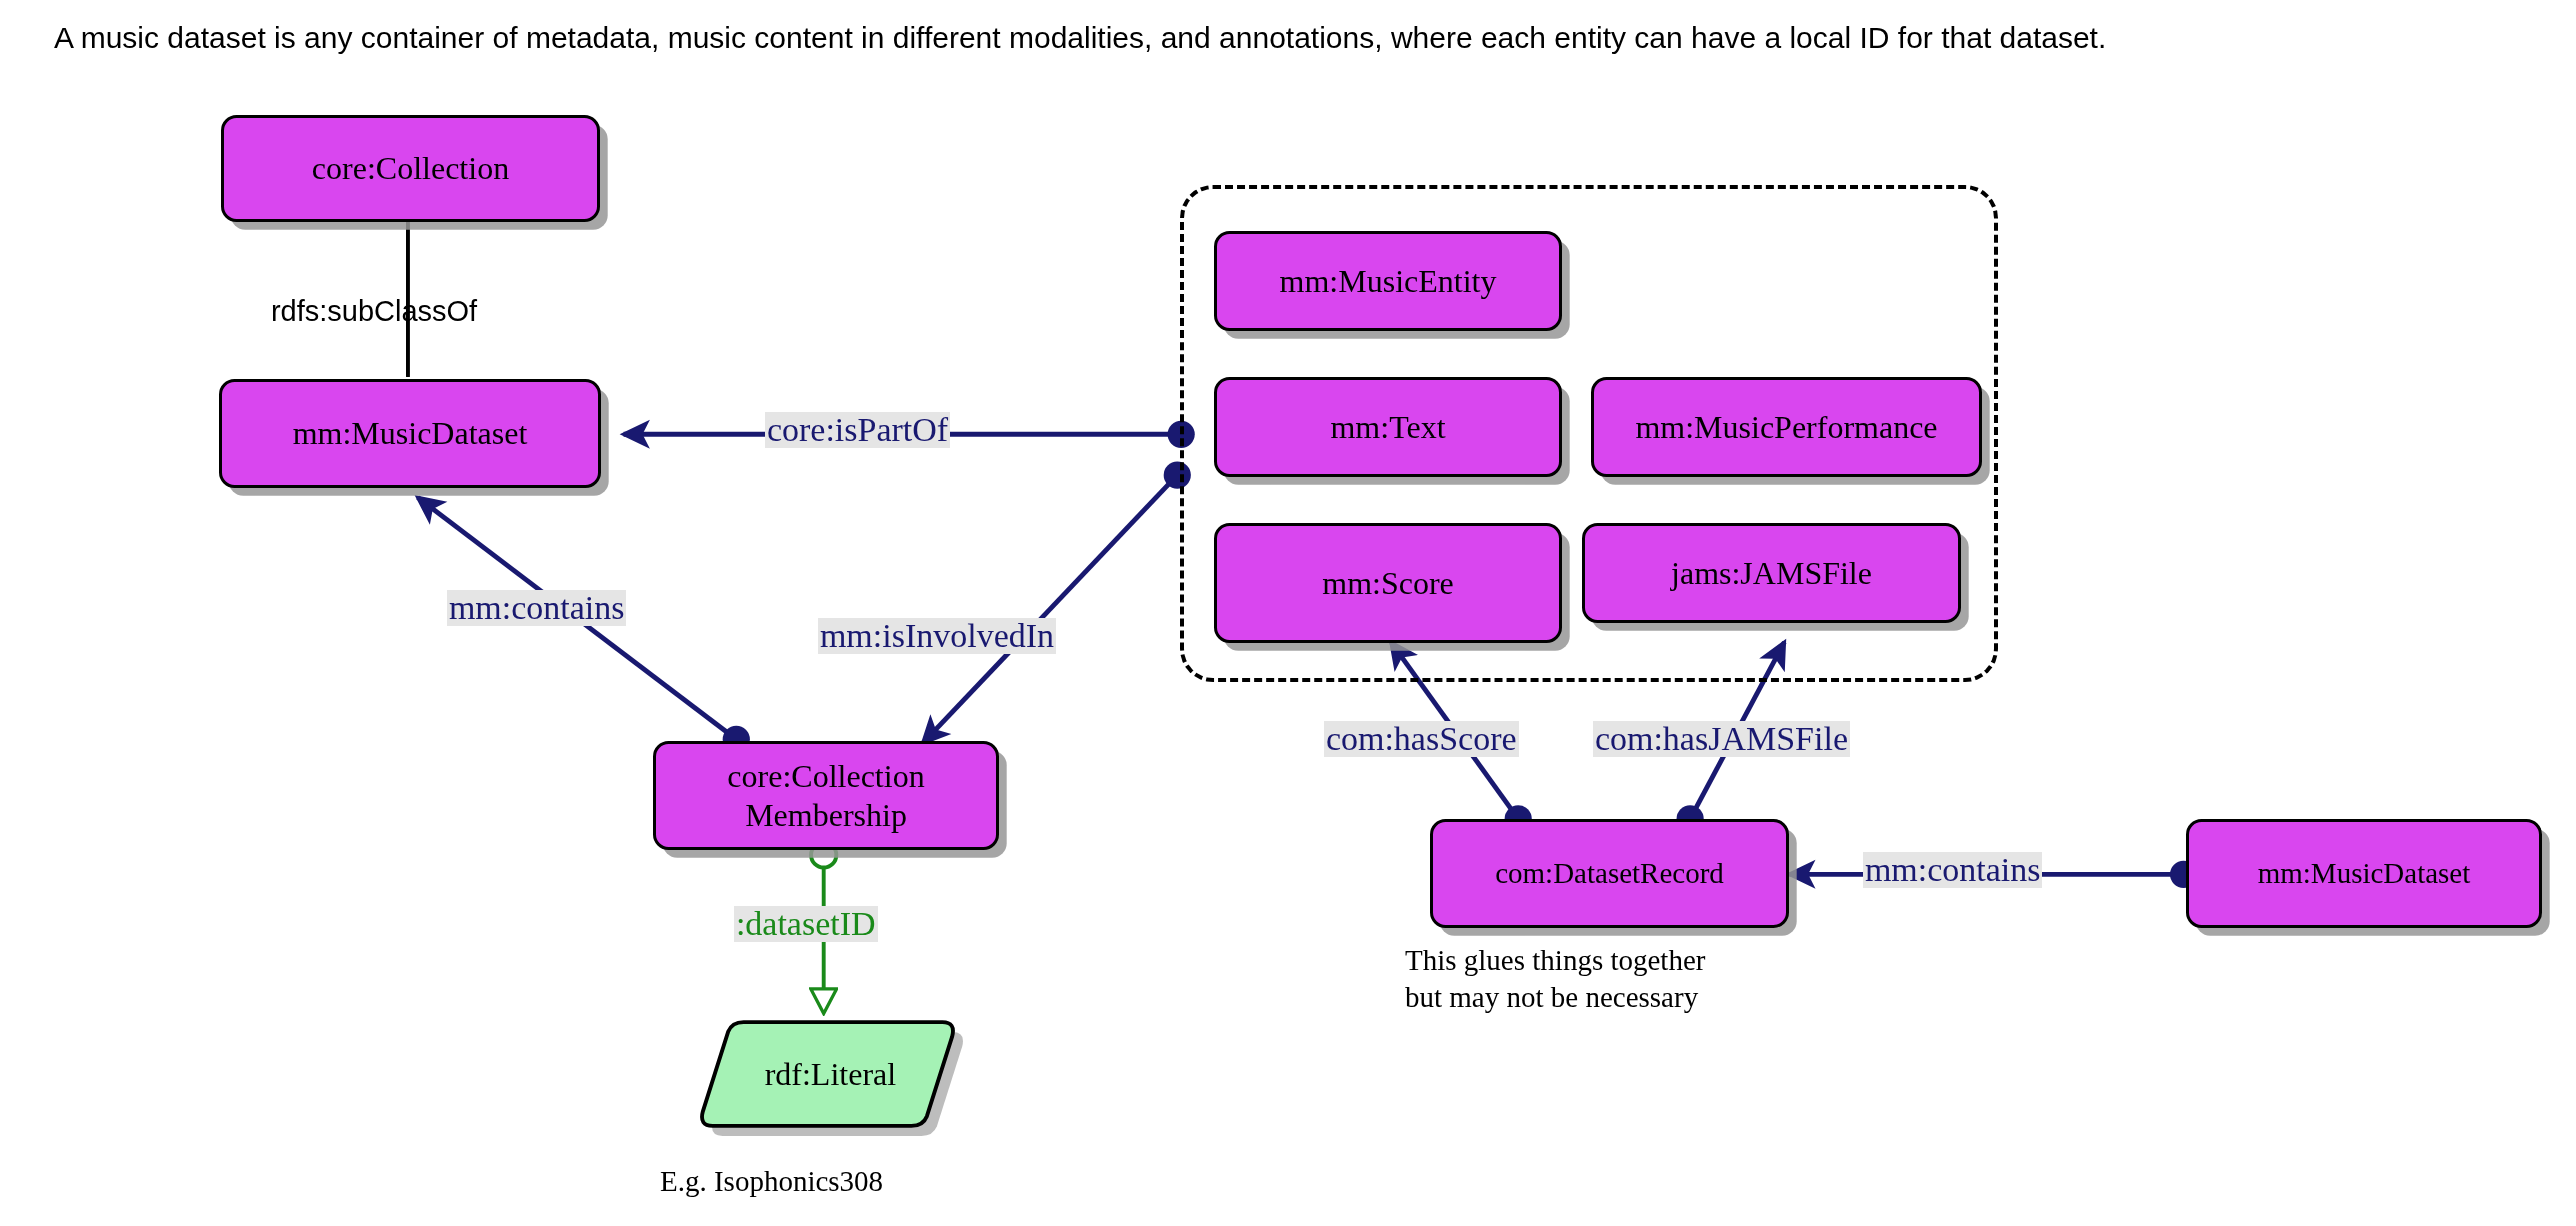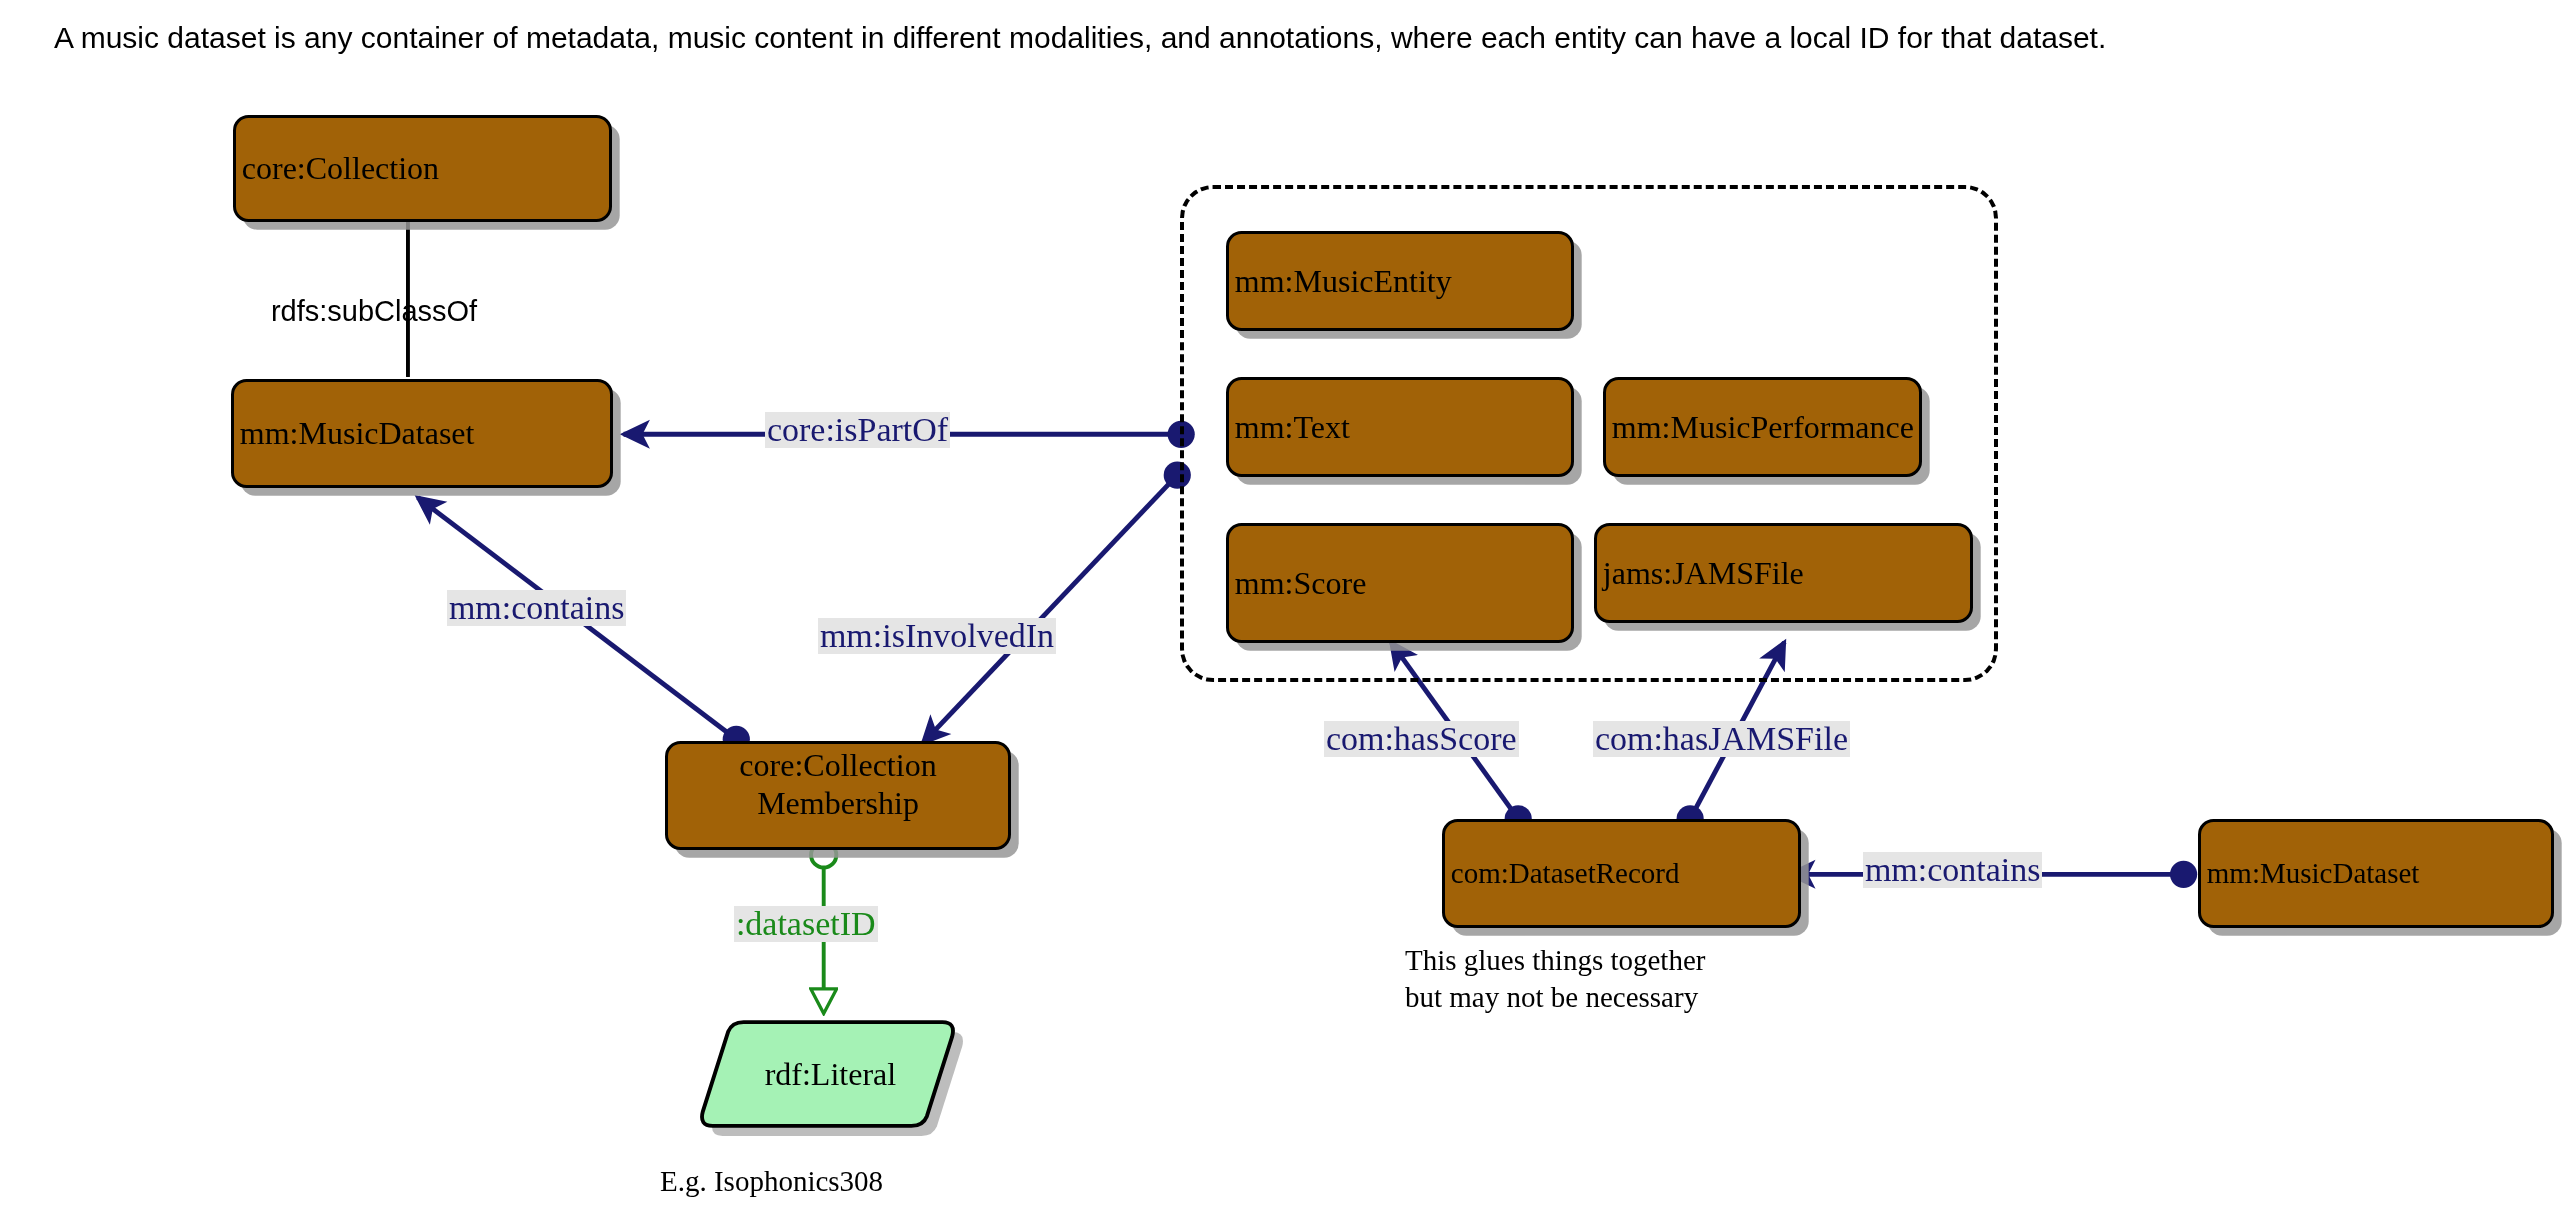--- a/index.html
+++ b/index.html
@@ -37,33 +37,33 @@
     font-size: 30px;
     color: #000000;
     white-space: nowrap;
     letter-spacing: 0px;
   }
 
   
   .node {
     position: absolute;
     box-sizing: border-box;
-    background: #a16207;
+    background: #d946ef;
     border: 3.9px solid #000000;
     border-radius: 15.5px;
     box-shadow: 8.7px 8.7px 0 -1px rgba(150,150,150,0.85);
     display: flex;
     align-items: center;
+    justify-content: center;
     text-align: center;
     font-family: "Liberation Serif", serif;
     font-size: 32px;
     color: #000000;
     line-height: 1.15;
     padding: 1.9px 5.8px;
-    margin-left: 12px;
   }
   .node.two-line { line-height: 1.2; }
 
   
   .literal-wrap {
     position: absolute;
   }
   .literal-shadow {
     position: absolute;
     left: 9.7px; top: 9.7px;
@@ -210,21 +210,21 @@
 
   <div class="node" style="left:1214px; top:231px; width:348px; height:100px;">
     <span>mm:MusicEntity</span>
   </div>
 
 
   <div class="node" style="left:1214px; top:377px; width:348px; height:100px;">
     <span>mm:Text</span>
   </div>
 
-  <div class="node" style="left:1591px; top:377px; width:319px; height:100px;">
+  <div class="node" style="left:1591px; top:377px; width:391px; height:100px;">
     <span>mm:MusicPerformance</span>
   </div>
 
   <div class="node" style="left:1214px; top:523px; width:348px; height:120px;">
     <span>mm:Score</span>
   </div>
 
   <div class="node" style="left:1582px; top:523px; width:379px; height:100px;">
     <span>jams:JAMSFile</span>
   </div>

